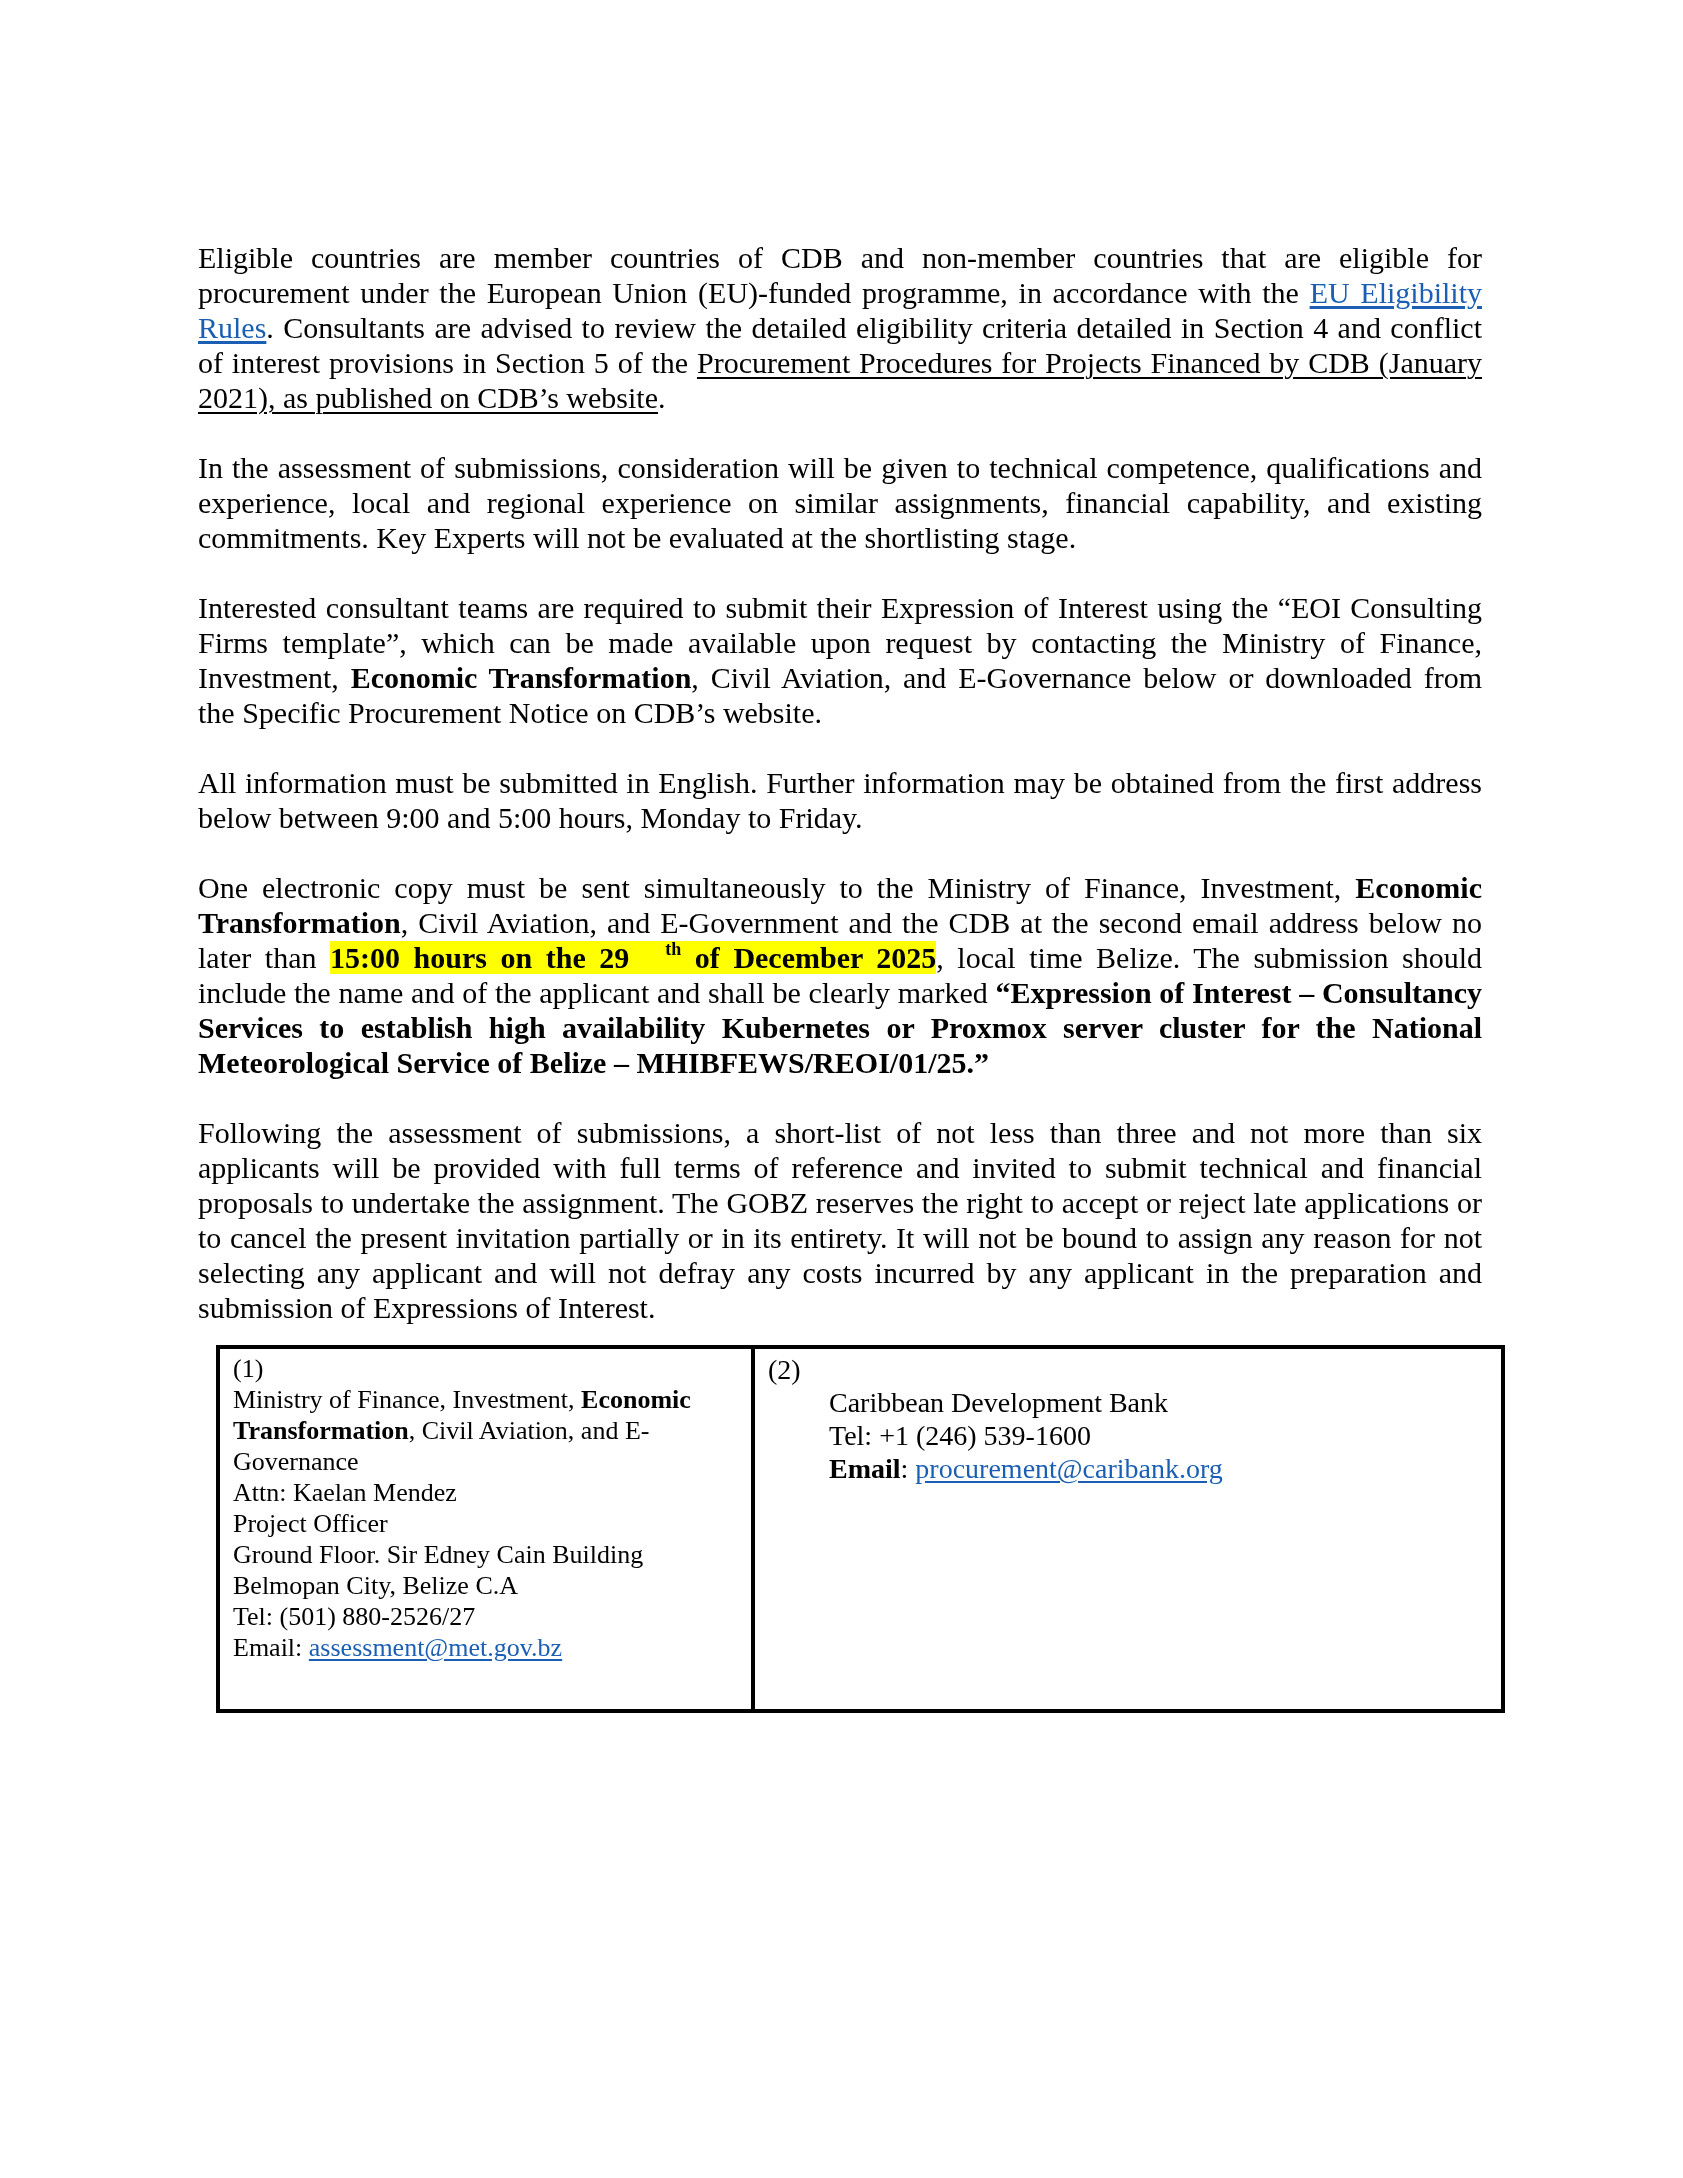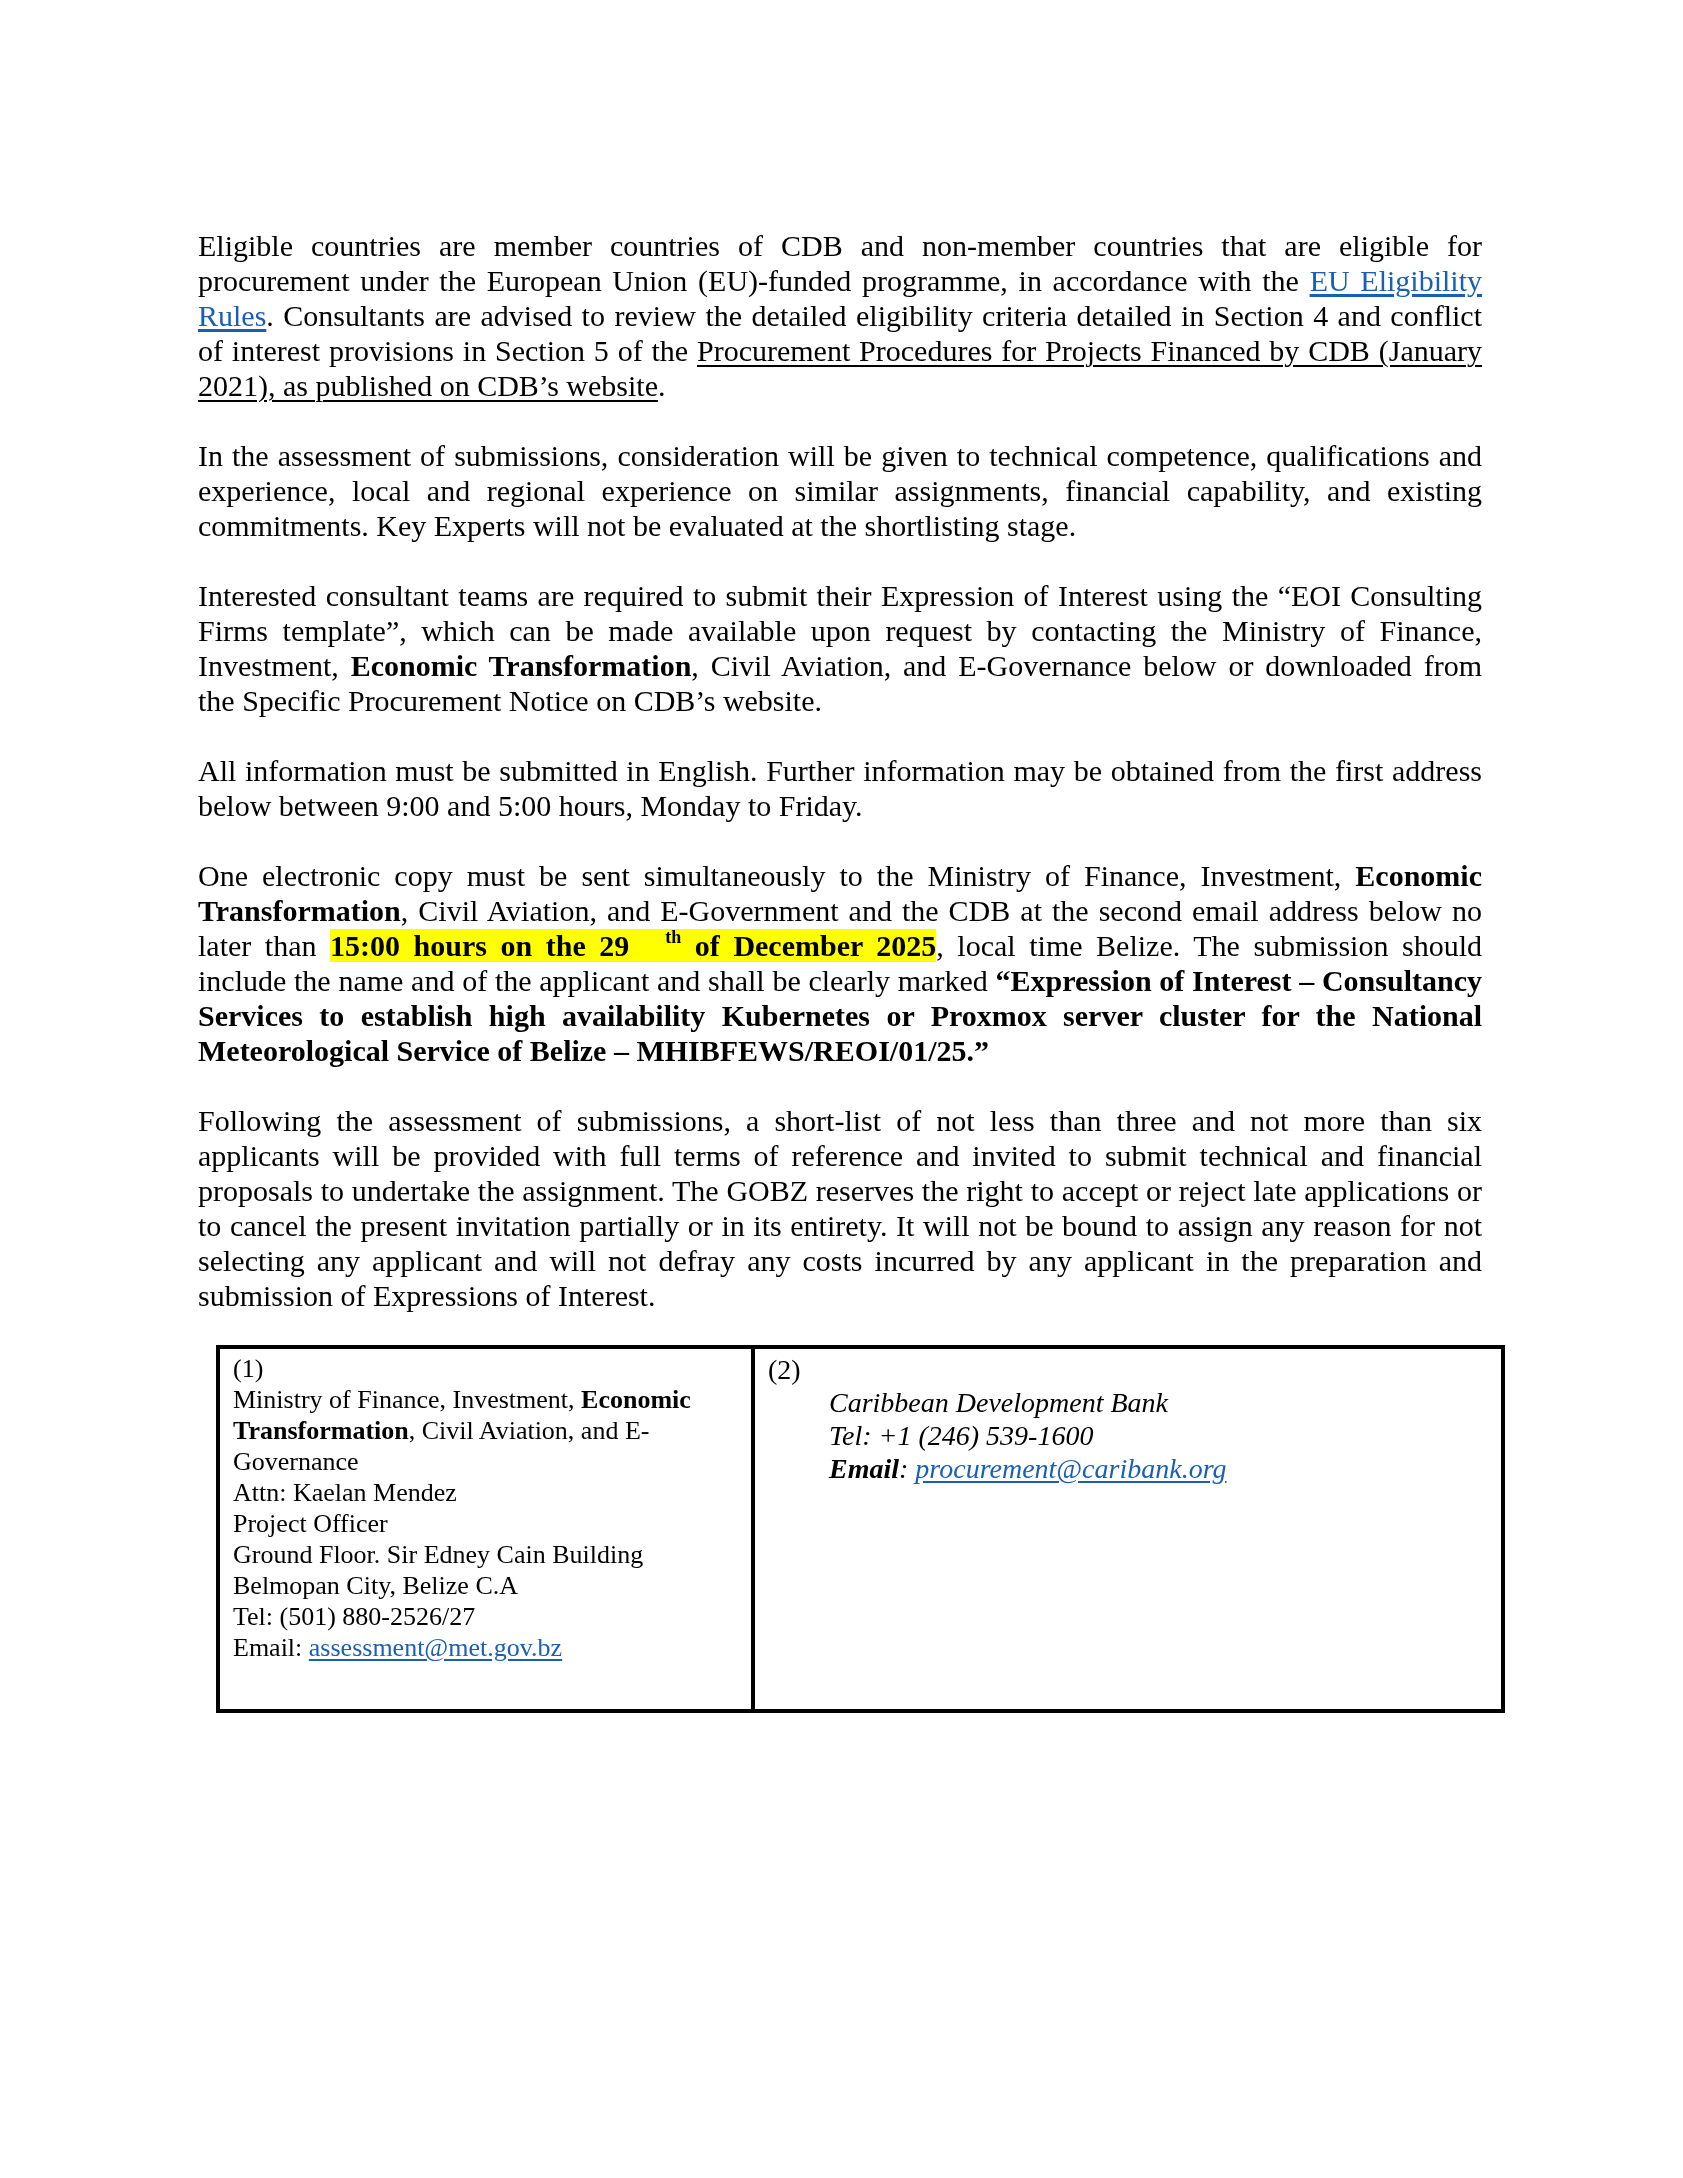--- a/index.html
+++ b/index.html
@@ -1,33 +1,33 @@
 <!DOCTYPE html>
 <html><head>
 <meta charset="utf-8">
 <style>
   html, body { margin: 0; padding: 0; background: #ffffff; }
   body { width: 1683px; height: 2178px; position: relative; overflow: hidden;
          font-family: "Liberation Serif", "DejaVu Serif", serif; color: #000; }
-  .body-text { position: absolute; left: 198px; top: 228px; width: 1284px;
+  .body-text { position: absolute; left: 198px; top: 240px; width: 1284px;
                font-size: 30px; line-height: 35px; text-align: justify; }
   .body-text p { margin: 0 0 35px 0; }
   .body-text p:last-child { margin-bottom: 0; }
   a.link { color: #1a5fb4; text-decoration: underline; text-underline-offset: 3px; }
   .ul { text-decoration: underline; text-decoration-thickness: 2px; text-underline-offset: 4px; }
   b { font-weight: bold; text-align: center; }
   .hl { background: #ffff00; font-weight: bold; }
   sup { font-size: 0.6em; line-height: 0; vertical-align: 0.7em; margin-left: 36px; }
   .contact-table { position: absolute; left: 216px; top: 1345px; width: 1289px; height: 368px;
                    box-sizing: border-box; border: 4px solid #000; display: flex; }
   .cell { box-sizing: border-box; height: 100%; }
   .cell-1 { width: 535px; border-right: 4px solid #000; padding: 4px 0 0 13px;
             font-size: 26px; line-height: 31px; }
   .cell-2 { flex: 1; padding: 4px 0 0 13px; font-size: 28px; line-height: 33px; }
-  .cell-2 .indent { padding-left: 61px; font-style: italic; }
+  .cell-2 .indent { padding-left: 61px; }
   .line { display: block; white-space: nowrap; }
 </style>
 </head>
 <body>
 
 <div class="body-text">
   <p><span>Eligible countries are member countries of CDB and non-member  countries that are eligible for procurement under the European Union (EU)-funded programme, in accordance with the </span><a class="link">EU Eligibility Rules</a><span>. Consultants are advised to review the detailed eligibility criteria detailed in Section 4 and conflict of interest provisions in Section 5 of the </span><span class="ul">Procurement Procedures for Projects Financed by CDB (January 2021), as published on CDB’s website</span><span>.</span></p>
 
   <p>In the assessment of submissions, consideration will be given to technical competence, qualifications and experience, local and regional experience on similar assignments, financial capability, and existing commitments. Key Experts will not be evaluated at the shortlisting stage.</p>
 

